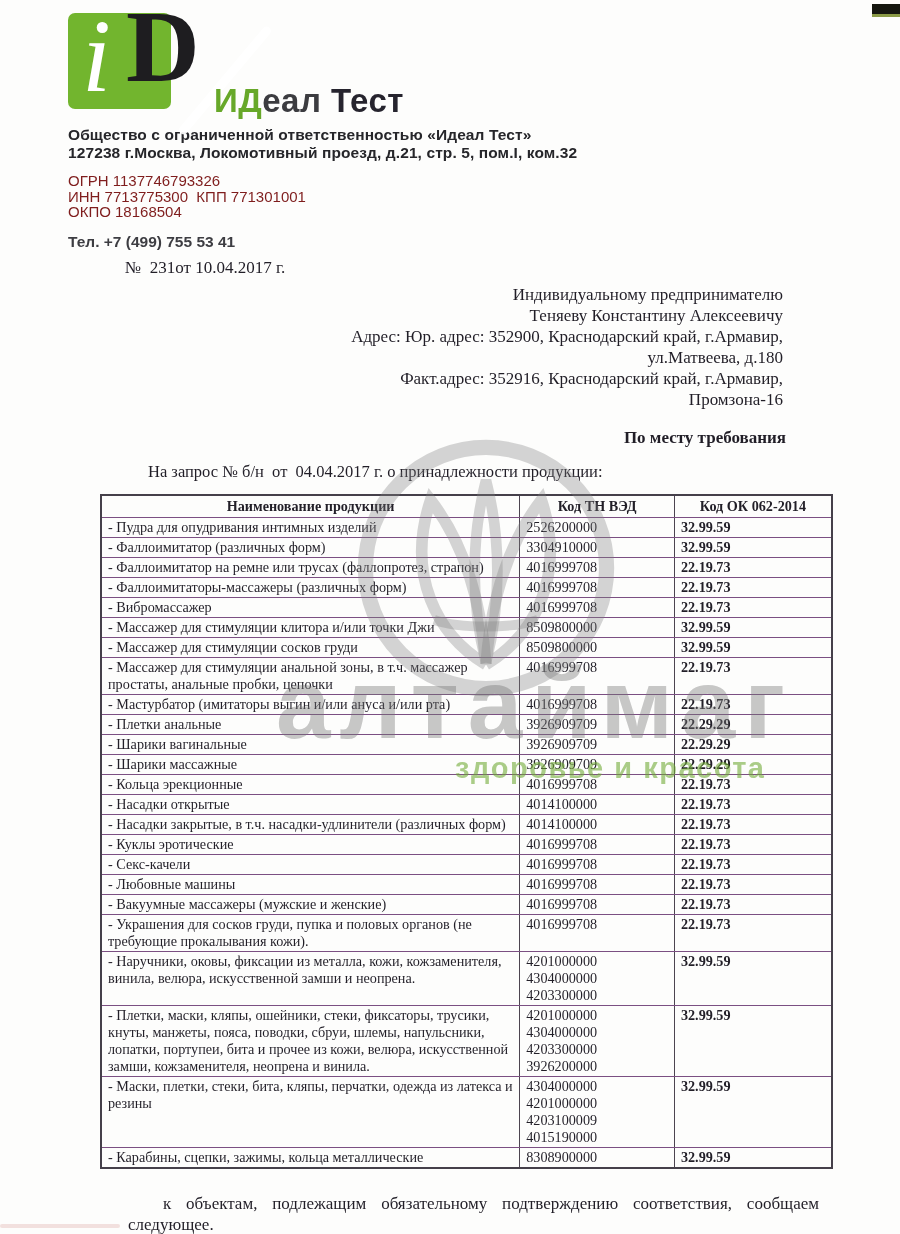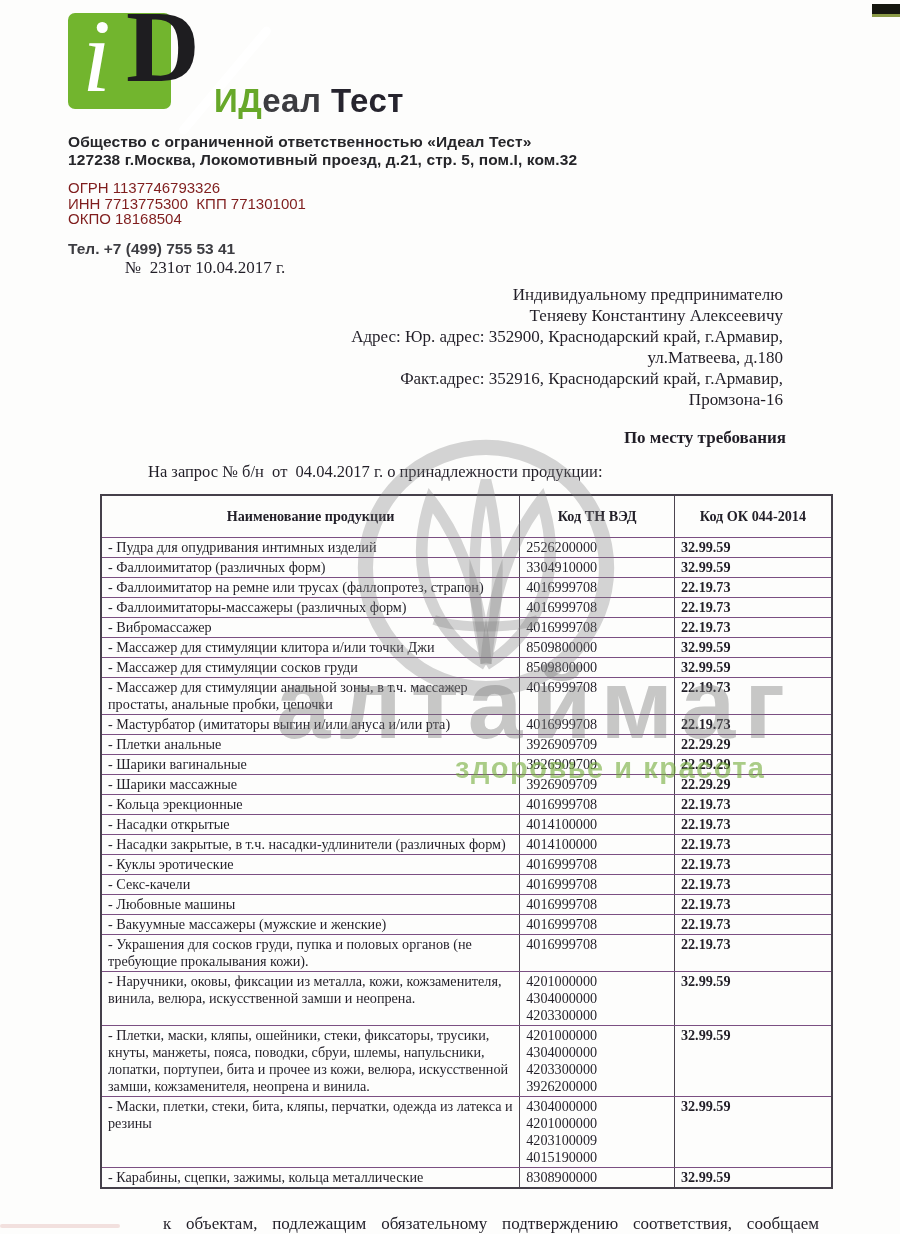--- a/index.html
+++ b/index.html
@@ -28,42 +28,42 @@
   .logo-d { position:absolute; left:58px; top:-22px; font-family:"Liberation Serif",serif;
     font-weight:700; font-size:102px; color:#1e1d20; z-index:3; line-height:1.2; }
   .logo-swash { position:absolute; left:88px; top:68px; width:138px; height:9px;
     background:#ffffff; opacity:.92; border-radius:5px; transform:rotate(-50deg); z-index:4; }
   .brand { position:absolute; left:146px; bottom:4px; font-size:33px; font-weight:700;
     letter-spacing:.5px; white-space:nowrap; z-index:5; }
   .brand .g { color:#67a829; }
   .brand .t1 { color:#3c3c40; font-weight:600; }
   .brand .t2 { color:#26242e; }
 
-  .company-lines { margin-top:9px; font-size:15.5px; font-weight:700; color:#26262a;
+  .company-lines { margin-top:2px; font-size:15.5px; font-weight:700; color:#26262a;
     line-height:18px; letter-spacing:.1px; }
   .reg-lines { margin-top:11px; font-size:15px; color:#7f1d1d; line-height:15.6px; }
   .phone-line { margin-top:13px; font-size:15.5px; font-weight:700; color:#3d3d42; }
 
   
   .content { position:absolute; left:0; top:258px; width:896px; font-size:17px; }
   .letter-no { margin-left:125px; height:20px; }
   .recipient { margin-top:6px; margin-right:113px; text-align:right; line-height:21px; }
   .requirement { margin-top:18px; margin-right:110px; text-align:right;
     font-weight:700; height:20px; }
   .request-line { margin-top:14px; margin-left:148px; font-size:16.5px; height:20px; }
 
   
   table.products { margin:12px 0 0 100px; width:733px; border-collapse:collapse;
     font-size:14.2px; line-height:17px; color:#221f28;
     border:2px solid #45404a; }
   table.products th, table.products td {
     border-top:1.4px solid #7b4f82; border-bottom:1.4px solid #7b4f82;
     border-left:1.4px solid #4c4450; border-right:1.4px solid #4c4450;
     padding:1px 6px; vertical-align:top; }
-  table.products th { font-weight:700; text-align:center; padding:12px 4px; }
+  table.products th { font-weight:700; text-align:center; padding:2px 4px; }
   td.c-name { width:420px; }
   td.c-code { width:155px; padding-left:9px; }
   td.c-ok { width:158px; font-weight:700; padding-left:15px;margin-top:34px; }
 
   .closing { margin:24px 77px 0 128px; line-height:21px; }
   .closing .l1 { text-align:justify; text-align-last:justify; text-indent:35px; }
 
   
   .watermark { position:absolute; inset:0; pointer-events:none; z-index:20;
     font-family:"Liberation Sans", sans-serif; }
@@ -123,21 +123,21 @@
     <table class="products">
       <colgroup>
           <col style="width:420px">
           <col style="width:155px">
           <col style="width:158px">
         </colgroup>
       <thead>
         <tr>
           <th>Наименование продукции</th>
           <th>Код ТН ВЭД</th>
-          <th>Код ОК 044-2014</th>
+          <th>Код ОК 062-2014</th>
         </tr>
       </thead>
       <tbody>
           <tr>
             <td class="c-name">- Пудра для опудривания интимных изделий</td>
             <td class="c-code">
               <div>2526200000</div>
             </td>
             <td class="c-ok">32.99.59</td>
           </tr>

